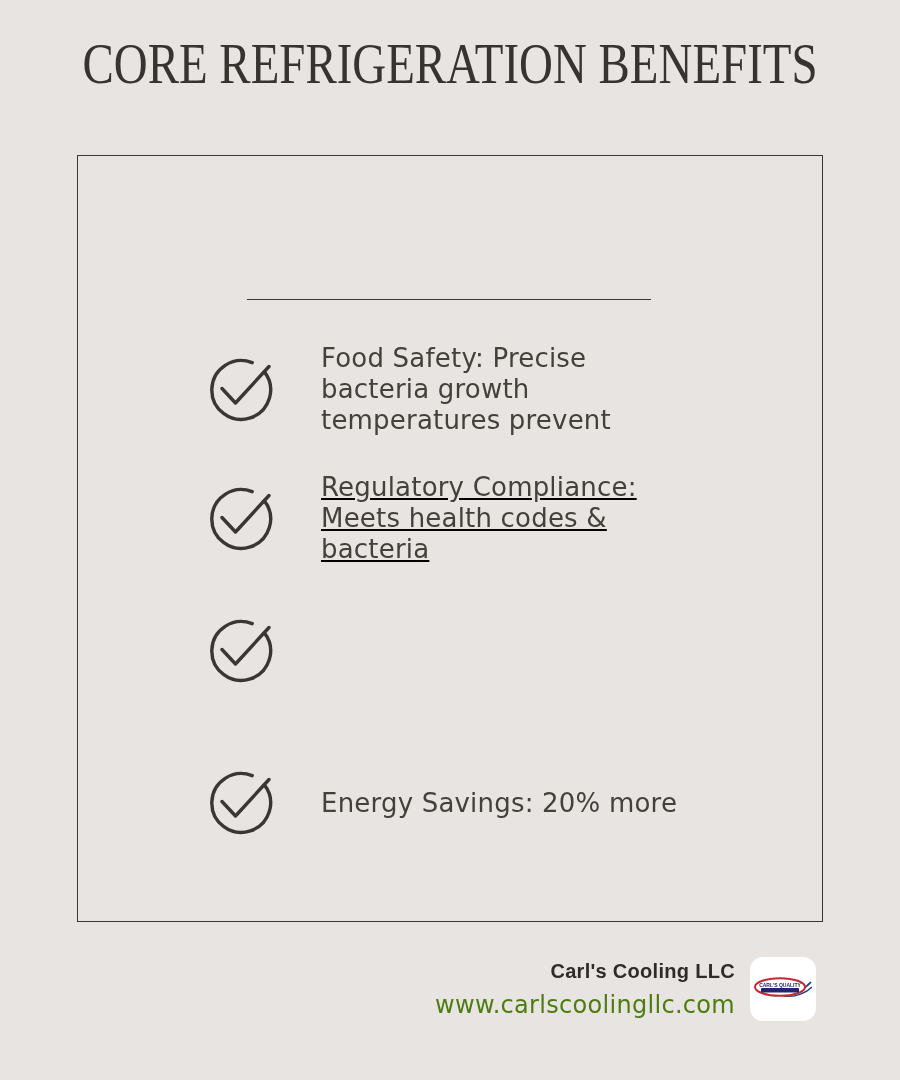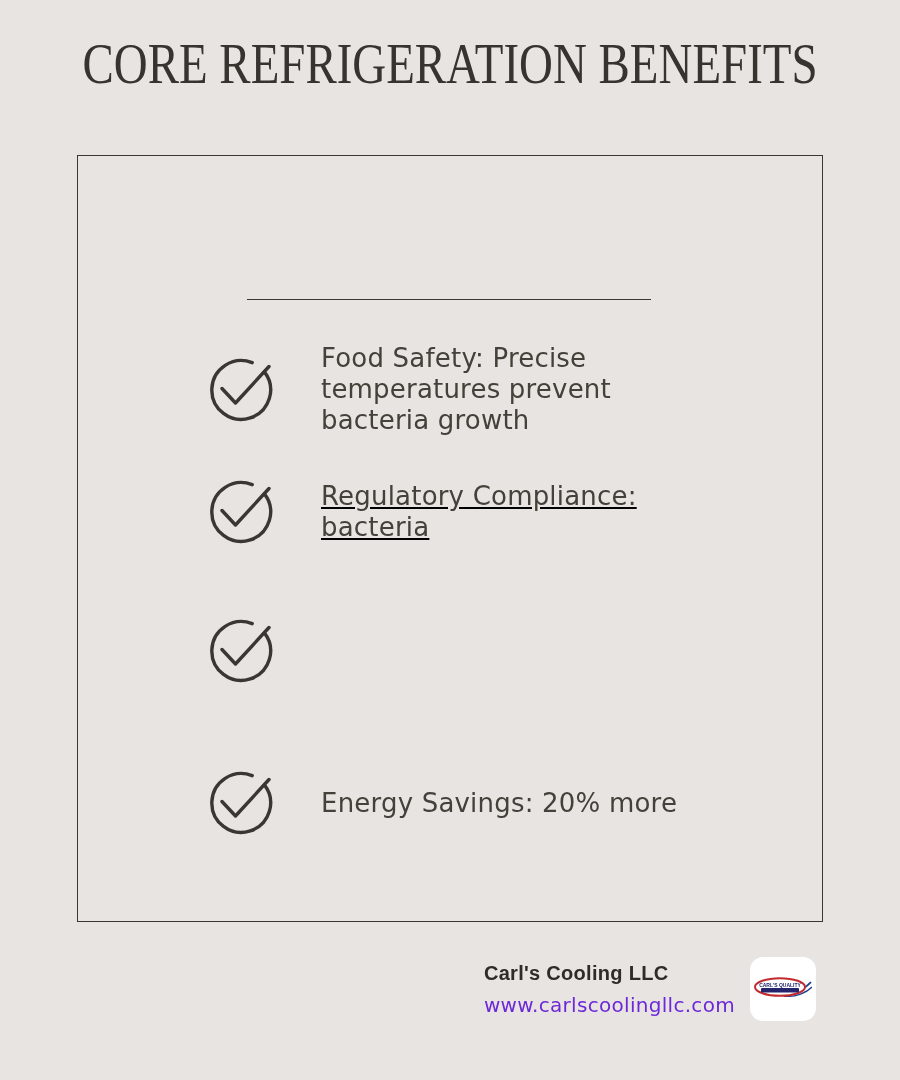--- a/index.html
+++ b/index.html
@@ -52,33 +52,33 @@
     color: #454039;
   }
 
   
   .footer {
     position: absolute;
     top: 957px; right: 84px;
     display: flex;
     align-items: center;
   }
-  .footer-textcol { margin-right: 15px; }
+  .footer-textcol { text-align: right; margin-right: 15px; }
   .company {
     font-family: "Liberation Sans", sans-serif;
     font-size: 20px;
     font-weight: bold;
     letter-spacing: 0.3px;
     color: #2f2b28;
   }
   .website {
     margin-top: 8px;
-    font-size: 20px;
+    font-size: 24px;
     letter-spacing: 0.3px;
-    color: #6d28d9;
+    color: #4d7c0f;
   }
   .logo-tile {
     width: 66px; height: 64px;
     background: #ffffff;
     border-radius: 13px;
     display: flex;
     align-items: center;
     justify-content: center;
   }
   .logo-oval-text {
@@ -100,34 +100,35 @@
 
   <div class="row row-1">
     <span class="icon-wrap">
       <svg viewBox="0 0 80 80" width="80" height="80">
         <path d="M 48.2 12.7 A 29.4 29.4 0 1 0 60.4 21.9" fill="none" stroke="#3b3631" stroke-width="3.4" stroke-linecap="round"></path>
         <path d="M 18 38.5 L 31.5 53 L 65 16.5" fill="none" stroke="#3b3631" stroke-width="3.4" stroke-linecap="round" stroke-linejoin="round"></path>
       </svg>
     </span>
     <div class="item-text">
       <div>Food Safety: Precise</div>
+      <div>bacteria growth</div>
       <div>temperatures prevent</div>
-      <div>bacteria growth</div>
     </div>
   </div>
 
   <div class="row row-2">
     <span class="icon-wrap">
       <svg viewBox="0 0 80 80" width="80" height="80">
         <path d="M 48.2 12.7 A 29.4 29.4 0 1 0 60.4 21.9" fill="none" stroke="#3b3631" stroke-width="3.4" stroke-linecap="round"></path>
         <path d="M 18 38.5 L 31.5 53 L 65 16.5" fill="none" stroke="#3b3631" stroke-width="3.4" stroke-linecap="round" stroke-linejoin="round"></path>
       </svg>
     </span>
     <div class="item-text">
       <div>Regulatory Compliance:</div>
+      <div>Meets health codes &amp;</div>
       <div>bacteria</div>
     </div>
   </div>
 
   <div class="row row-3">
     <span class="icon-wrap">
       <svg viewBox="0 0 80 80" width="80" height="80">
         <path d="M 48.2 12.7 A 29.4 29.4 0 1 0 60.4 21.9" fill="none" stroke="#3b3631" stroke-width="3.4" stroke-linecap="round"></path>
         <path d="M 18 38.5 L 31.5 53 L 65 16.5" fill="none" stroke="#3b3631" stroke-width="3.4" stroke-linecap="round" stroke-linejoin="round"></path>
       </svg>

